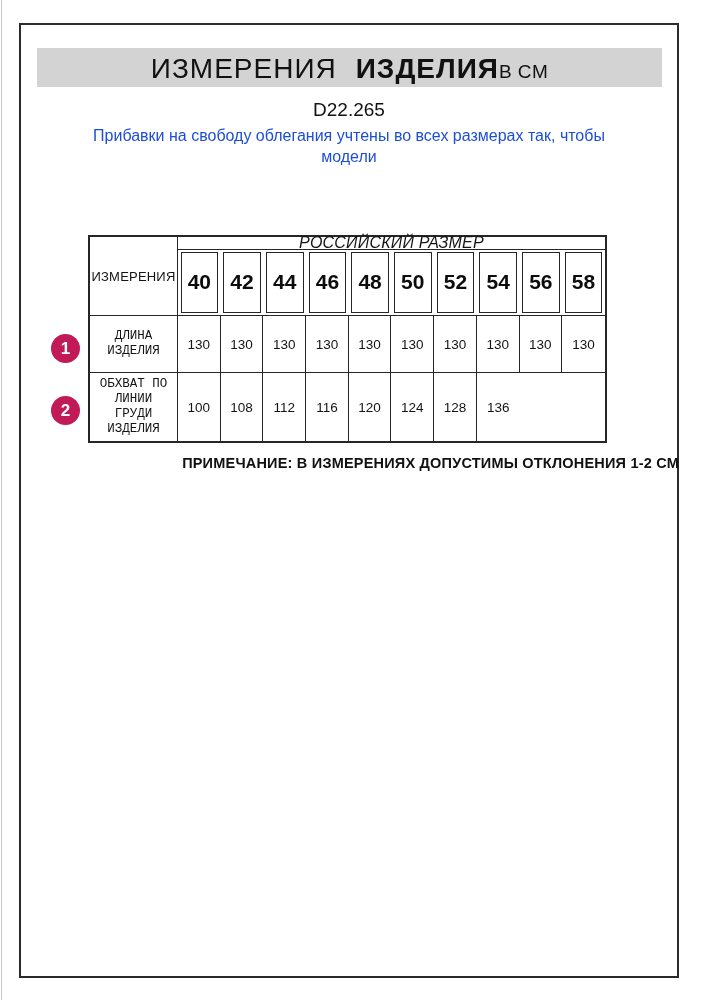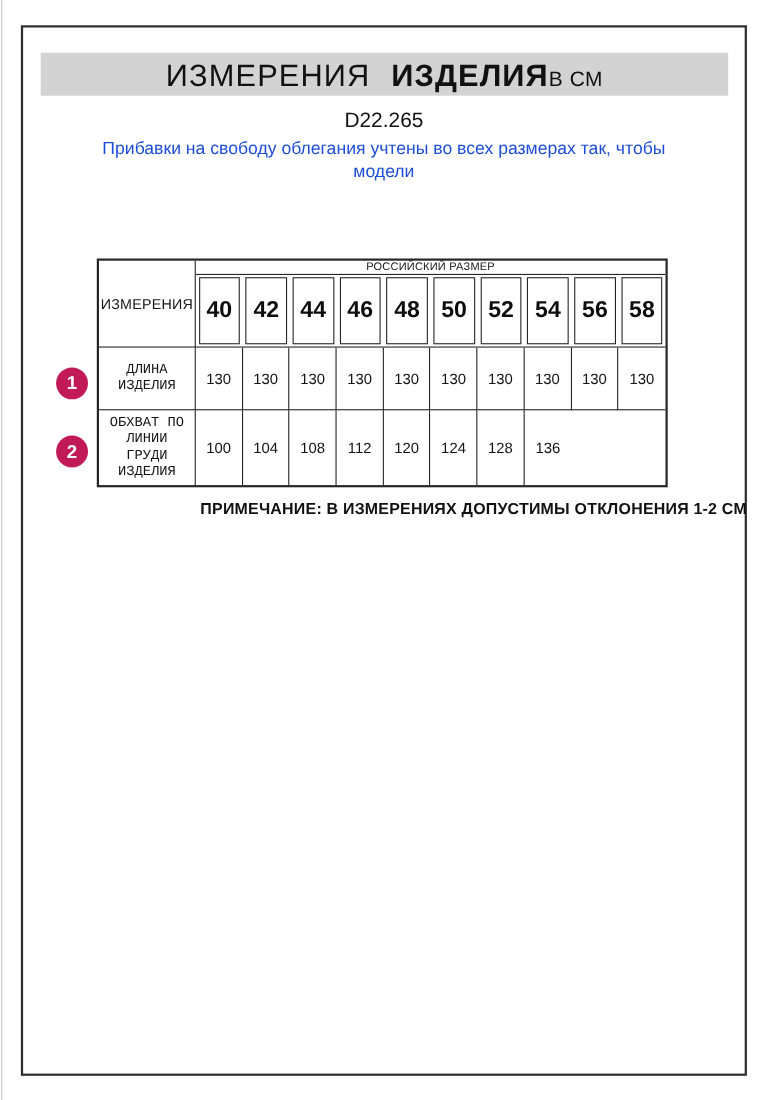--- a/index.html
+++ b/index.html
@@ -54,21 +54,21 @@
     grid-template-columns:88px repeat(10, 42.7px);
     grid-template-rows:13px 66px 57px 68px;
     border:2px solid #262626;
     background:#ffffff;
   }
   .cell { display:flex; align-items:center; justify-content:center; }
   .br { border-right:1.5px solid #262626; }
   .bb { border-bottom:1.5px solid #262626; }
 
   .corner-cell   { grid-row:1/3; grid-column:1; font-size:13px; letter-spacing:0.2px; }
-  .size-header-cell { grid-row:1; grid-column:2/12; font-size:10px; line-height:12px; letter-spacing:0.2px; }
+  .size-header-cell { grid-row:1; grid-column:2/12; font-size:16px; line-height:12px; letter-spacing:0.2px;font-style:italic; }
 
   .size-box-cell { grid-row:2; position:relative; }
   .size-box {
     position:absolute; left:2.5px; right:2.5px; top:2px; bottom:2.5px;
     border:1.5px solid #262626;
     display:flex; align-items:center; justify-content:center;
     font-size:21px; font-weight:bold; color:#0c0c0c;
   }
 
   .row-label {
@@ -166,23 +166,23 @@
     <div class="cell val-cell br bb">130</div>
     <div class="cell val-cell bb">130</div>
 
     <div class="cell row-label br">
       <div>ОБХВАТ ПО</div>
       <div>ЛИНИИ</div>
       <div>ГРУДИ</div>
       <div>ИЗДЕЛИЯ</div>
     </div>
     <div class="cell val-cell br">100</div>
-    <div class="cell val-cell br">104</div>
     <div class="cell val-cell br">108</div>
     <div class="cell val-cell br">112</div>
+    <div class="cell val-cell br">116</div>
     <div class="cell val-cell br">120</div>
     <div class="cell val-cell br">124</div>
     <div class="cell val-cell br">128</div>
     <div class="cell val-cell">136</div>
 
   </div>
 
   <div class="marker marker-1">1</div>
   <div class="marker marker-2">2</div>
 

